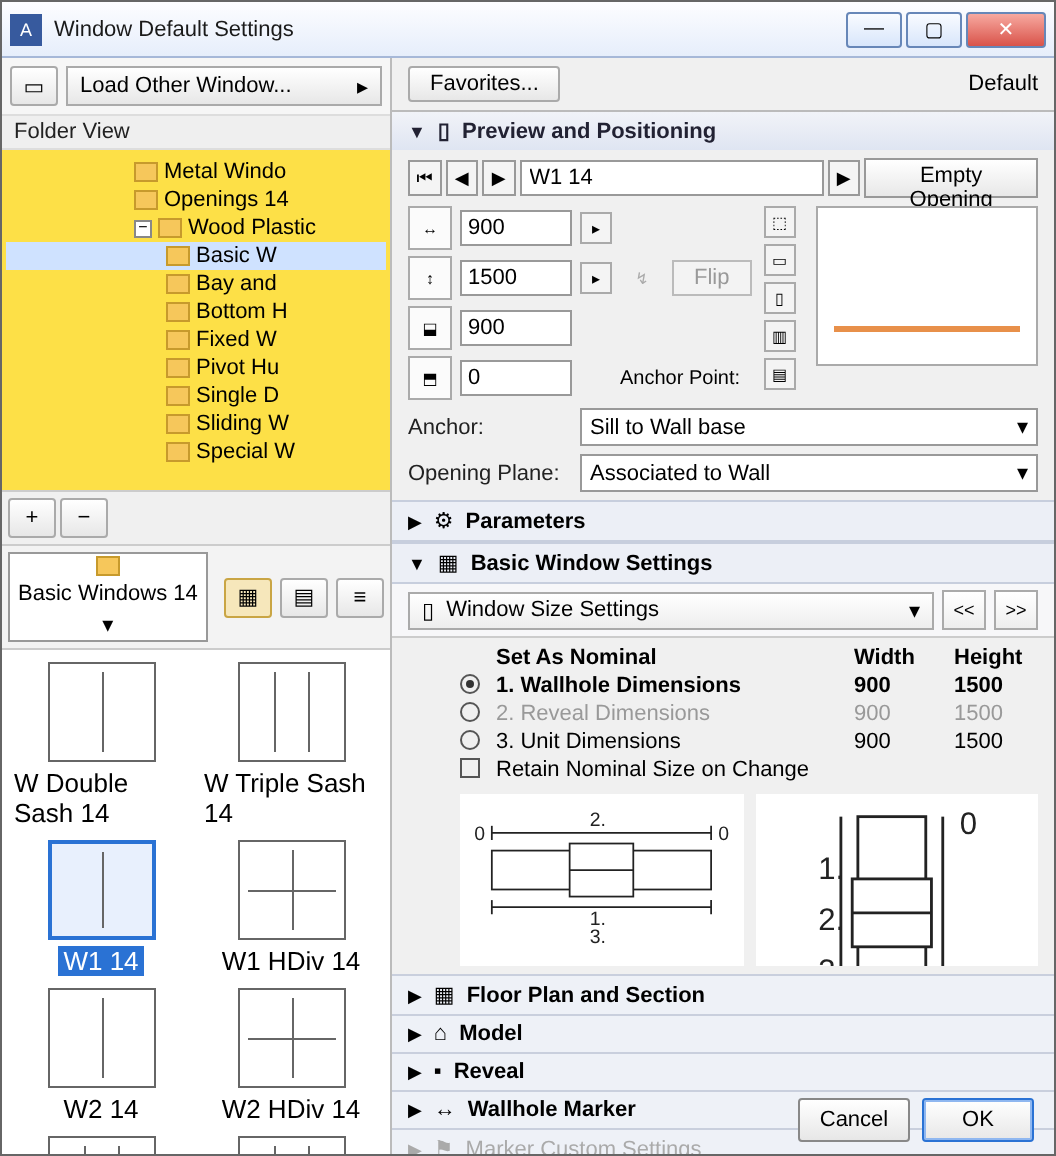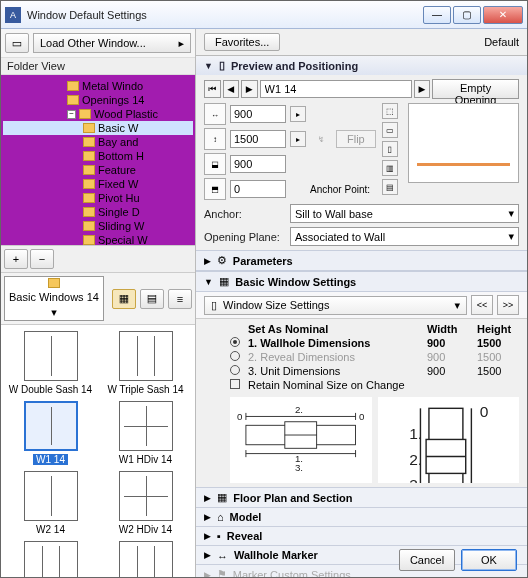--- a/index.html
+++ b/index.html
@@ -18,36 +18,36 @@
 .left { width:195px; border-right:1px solid #bbb; display:flex; flex-direction:column; background:#f6f6f6;}
 .right { flex:1; display:flex; flex-direction:column; }
 
 
 .lefttop { display:flex; padding:4px; gap:4px; align-items:center; border-bottom:1px solid #ddd;}
 .iconbtn { width:24px; height:20px; border:1px solid #aaa; background:linear-gradient(#fff,#e7e7e7); border-radius:2px; display:flex; align-items:center; justify-content:center;}
 .loadbtn { flex:1; height:20px; border:1px solid #aaa; background:linear-gradient(#fff,#e7e7e7); display:flex; align-items:center; padding:0 6px; justify-content:space-between;}
 .folderlabel { padding:2px 6px; border-bottom:1px solid #ddd; background:#efefef; color:#222;}
 
 
-.tree { flex:1; overflow:auto; background:#a21caf; padding:4px 2px; font-size:10px;}
+.tree { flex:1; overflow:auto; background:#fde047; padding:4px 2px; font-size:10px;}
 .treeitem { white-space:nowrap; padding:1px 0; display:flex; align-items:center; gap:3px;} .indent3{padding-left:64px;} .indent4{padding-left:80px;}
 .foldericon{width:12px;height:10px;background:#f6c75b;border:1px solid #c79a2c;display:inline-block;}
 .plusbox{width:9px;height:9px;border:1px solid #888;display:inline-flex;align-items:center;justify-content:center;font-size:8px;line-height:8px;background:#fff;}
 .treeitem.sel{background:#cfe2ff;}
 
 
 .treebottom { display:flex; gap:2px; padding:3px; border-top:1px solid #ccc; background:#f0f0f0;}
 
 
 .thumbbar { display:flex; align-items:center; padding:3px; gap:4px; border-top:1px solid #ccc; border-bottom:1px solid #ccc; background:#f3f3f3;}
 .thumbselect { border:1px solid #999; background:#fff; padding:1px 4px; display:flex; align-items:center; gap:3px;flex-direction:column;}
 .thumbs { flex:1; overflow:auto; background:#fff; padding:6px; display:grid; grid-template-columns:1fr 1fr; gap:6px 8px;}
 .thumb { display:flex; flex-direction:column; align-items:center; gap:3px;}
 .thumb .timg { width:54px; height:50px; border:1px solid #666; background:#fff; position:relative;}
-.thumb .tlabel { font-size:10px; text-align:left;}
+.thumb .tlabel { font-size:13px; text-align:left;}
 .thumb.sel .timg{border:2px solid #2a72d4; background:#dbe8fb;}
 .thumb.sel .tlabel{background:#2a72d4;color:#fff;padding:0 3px;}
 
 .thumb .timg::before,.thumb .timg::after{content:"";position:absolute;background:#666;}
 .thumb .timg::before{left:50%;top:4px;bottom:4px;width:1px;}
 .thumb .timg::after{left:4px;right:4px;top:50%;height:1px;}
 .thumb.nohalf .timg::after{display:none;}
 .thumb.third .timg::before{left:33%;}
 .thumb.third .timg::after{left:66%;top:4px;bottom:4px;height:auto;width:1px;}
 
@@ -156,24 +156,20 @@
           <span class="foldericon"></span>
           <span>Basic W</span>
         </div>
       <div class="treeitem indent4">
           <span class="foldericon"></span>
           <span>Bay and</span>
         </div>
       <div class="treeitem indent4">
           <span class="foldericon"></span>
           <span>Bottom H</span>
-        </div>
-      <div class="treeitem indent4">
-          <span class="foldericon"></span>
-          <span>Feature</span>
         </div>
       <div class="treeitem indent4">
           <span class="foldericon"></span>
           <span>Fixed W</span>
         </div>
       <div class="treeitem indent4">
           <span class="foldericon"></span>
           <span>Pivot Hu</span>
         </div>
       <div class="treeitem indent4">

